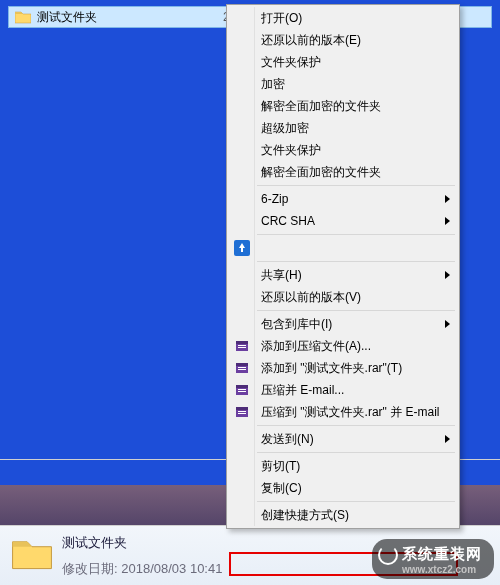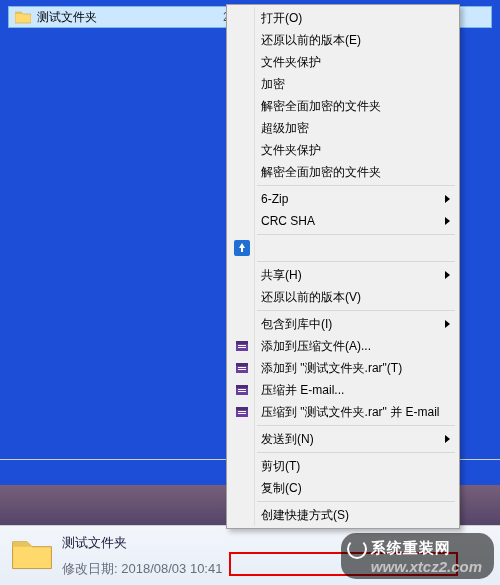--- a/index.html
+++ b/index.html
@@ -122,24 +122,23 @@
     background: rgba(0,0,0,0.55);
     color: #fff;
     font-size: 15px;
     font-weight: bold;
     padding: 6px 12px 4px 30px;
     border-radius: 15px;
     letter-spacing: 1px;
   }
   .watermark .wm-sub {
     display: block;
-    font-size: 15px;
+    font-size: 10px;
     letter-spacing: 0;
     color: #c4c4c4;
-    font-style: italic;
   }
   .watermark .wm-swirl {
     position: absolute;
     left: 6px; top: 6px; width: 20px; height: 20px;
     border: 2px solid #fff; border-radius: 50%;
     border-top-color: transparent;
   }
 </style>
 </head>
 <body>

